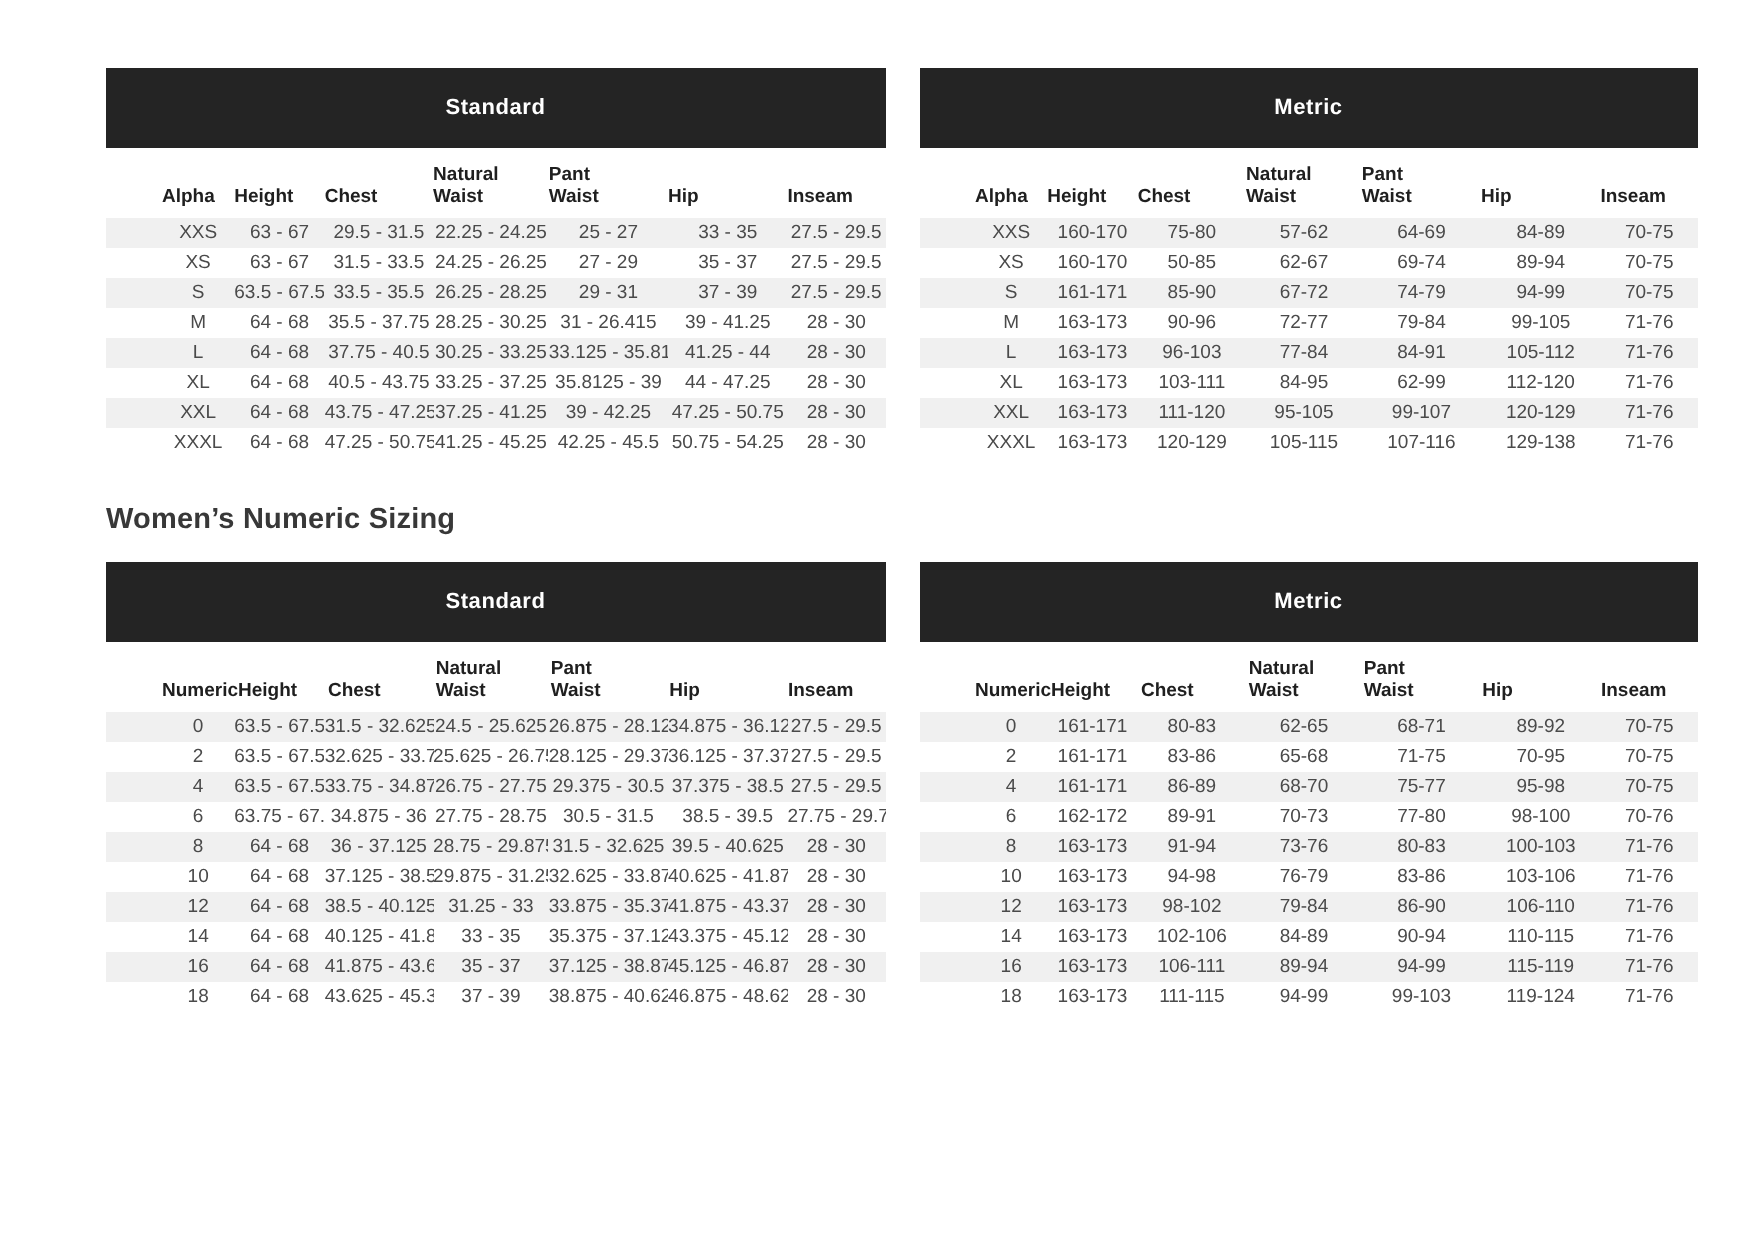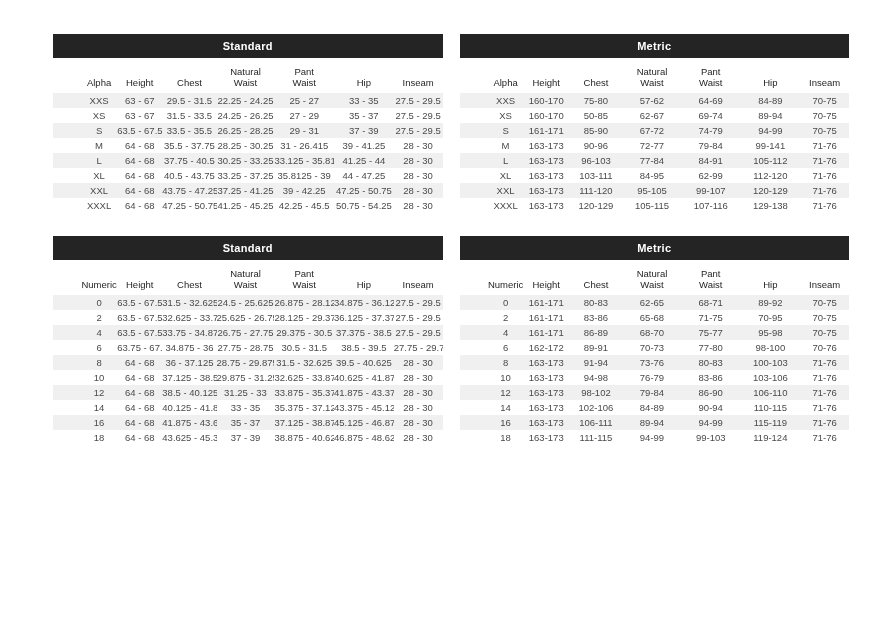--- a/index.html
+++ b/index.html
@@ -13,33 +13,33 @@
   .page { padding: 34px 29px 0 53px; }
   .section + .section { margin-top: 23px; }
   .section-title {
     margin: 0 0 12px 0;
     font-size: 14.5px; line-height: 17px; font-weight: 700;
     color: #383838; letter-spacing: 0.1px;
   }
   .tables { display: flex; gap: 17px; }
   .size-table { flex: 1 1 0; min-width: 0; }
   .bar {
-    height: 24px;
+    height: 40px;
     background: var(--bar-bg, #242424);
     color: var(--bar-text, #ffffff);
     display: flex; align-items: center; justify-content: center;
     font-size: 11px; font-weight: 700; letter-spacing: 0.3px;
   }
   .cols {
     display: flex; align-items: flex-end;
     padding: 8px 0 5px 0;
   }
   .col-head {
-    font-size: 9.5px; font-weight: 400; line-height: 11px;
-    color: #1f1f1f; text-align: center; white-space: pre-line;
+    font-size: 9.5px; font-weight: 700; line-height: 11px;
+    color: #1f1f1f; text-align: left; white-space: pre-line;
   }
   .row { display: flex; align-items: center; height: 15px; }
   .row.stripe { background: var(--stripe, #f0f0f0); }
   .cell {
     font-size: 9.5px; color: #4a4a4a; text-align: center;
     white-space: nowrap; overflow: hidden;
   }
   .c0 { width: 10%; margin-left: 28px; }
   .c1 { width: 12.5%; }
   .c2 { width: 15%; }
@@ -183,21 +183,21 @@
                 <span class="cell c4">74-79</span>
                 <span class="cell c5">94-99</span>
                 <span class="cell c6">70-75</span>
               </div>
               <div class="row">
                 <span class="cell c0">M</span>
                 <span class="cell c1">163-173</span>
                 <span class="cell c2">90-96</span>
                 <span class="cell c3">72-77</span>
                 <span class="cell c4">79-84</span>
-                <span class="cell c5">99-141</span>
+                <span class="cell c5">99-105</span>
                 <span class="cell c6">71-76</span>
               </div>
               <div class="row stripe">
                 <span class="cell c0">L</span>
                 <span class="cell c1">163-173</span>
                 <span class="cell c2">96-103</span>
                 <span class="cell c3">77-84</span>
                 <span class="cell c4">84-91</span>
                 <span class="cell c5">105-112</span>
                 <span class="cell c6">71-76</span>
@@ -227,20 +227,21 @@
                 <span class="cell c3">105-115</span>
                 <span class="cell c4">107-116</span>
                 <span class="cell c5">129-138</span>
                 <span class="cell c6">71-76</span>
               </div>
             </div>
           </div>
         </div>
       </section>
       <section class="section">
+        <h2 class="section-title">Women’s Numeric Sizing</h2>
         <div class="tables">
           <div class="size-table">
             <div class="bar">Standard</div>
             <div class="cols">
               <span class="col-head c0">Numeric</span>
               <span class="col-head c1">Height</span>
               <span class="col-head c2">Chest</span>
               <span class="col-head c3">Natural
 Waist</span>
               <span class="col-head c4">Pant

